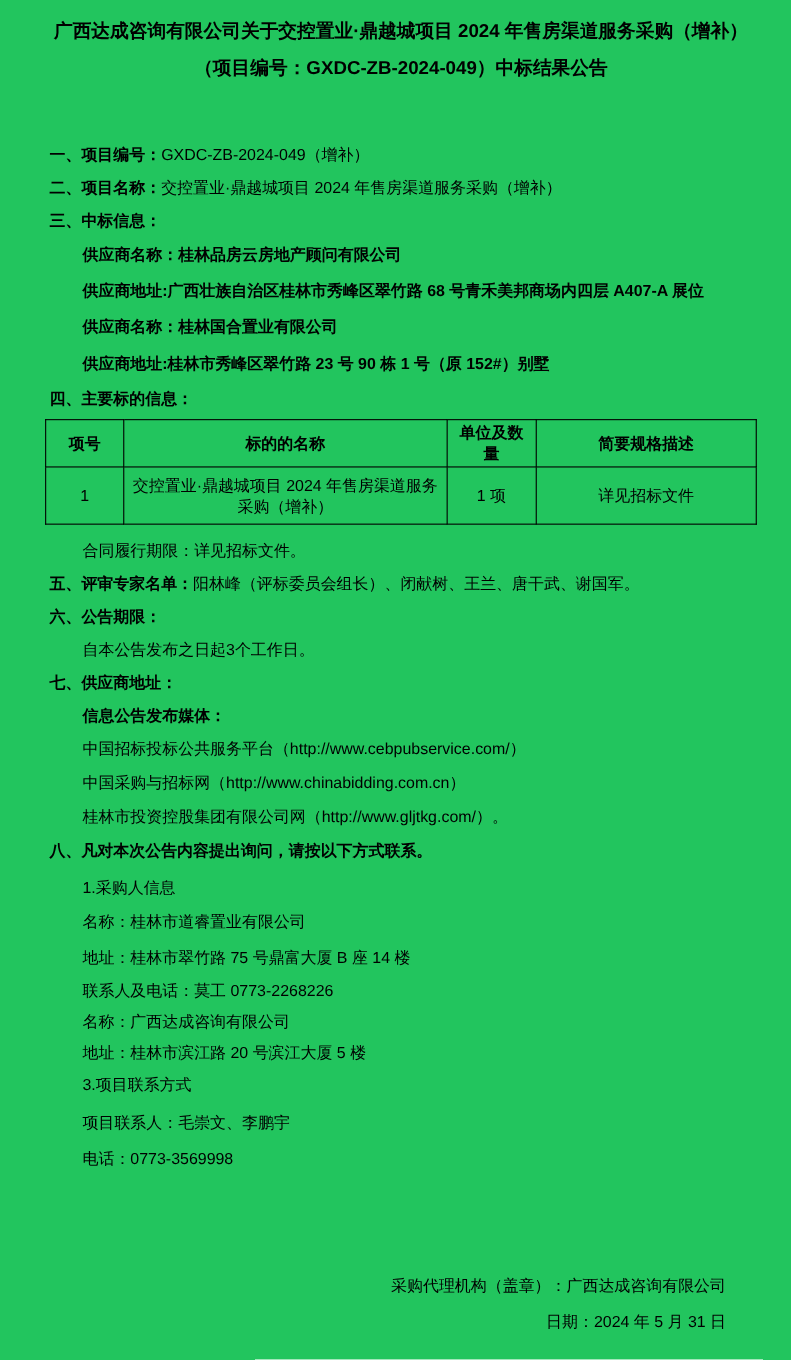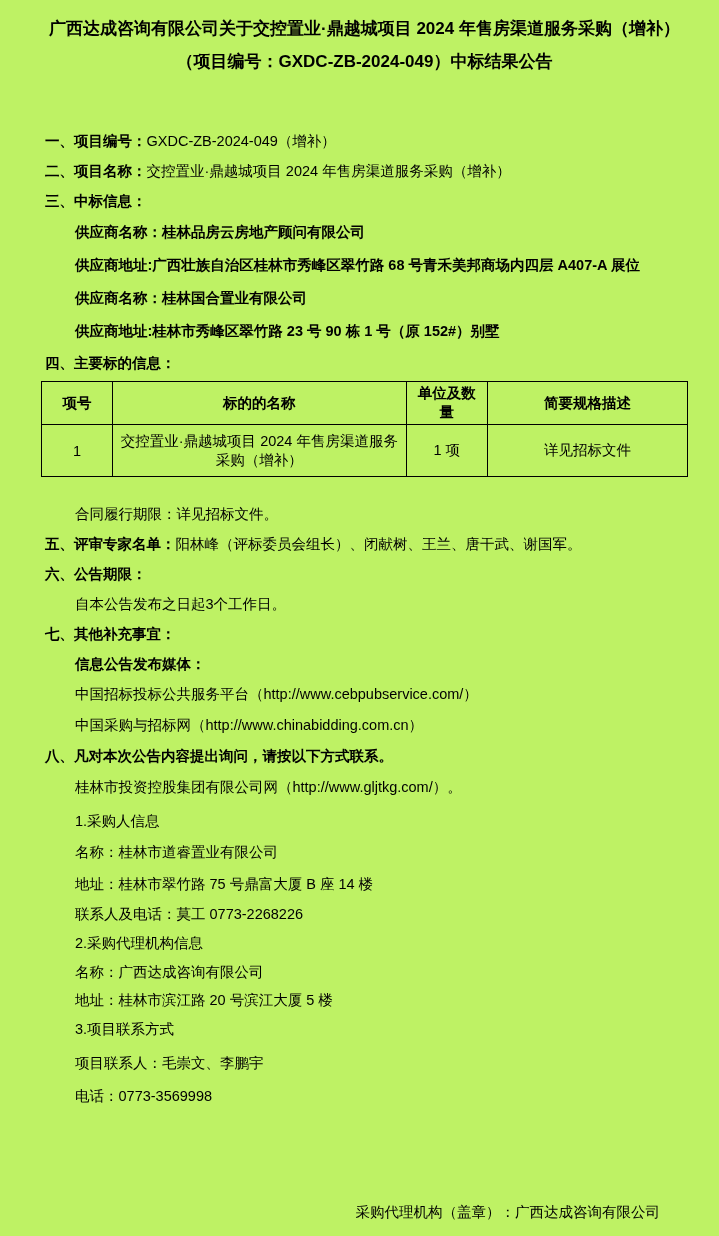--- a/index.html
+++ b/index.html
@@ -4,21 +4,21 @@
 <style>
   html, body {
     margin: 0;
     padding: 0;
     background: #ffffff;
   }
   .page {
     position: relative;
     width: 719px;
     height: 1236px;
-    background: #bef264;
+    background: #22c55e;
     color: #000000;
     font-family: "Liberation Sans", "DejaVu Sans", sans-serif;
     font-size: 14.5px;
     box-sizing: border-box;
     padding: 12px 31px 0 41px;
     overflow: hidden;
   }
   .doc-title {
     text-align: center;
     font-weight: bold;
@@ -49,21 +49,21 @@
   }
   .media-line {
     line-height: 31px;
   }
   .first-section {
     margin-top: 48px;
   }
   table.bid-table {
     border-collapse: collapse;
     margin-top: 3px;
-    margin-bottom: 22px;
+    margin-bottom: 9px;
     table-layout: fixed;
     width: 647px;
   }
   table.bid-table th,
   table.bid-table td {
     border: 1px solid #000000;
     text-align: center;
     vertical-align: middle;
     padding: 2px 6px;
     box-sizing: border-box;
@@ -146,37 +146,36 @@
   <p class="line sect">
     <span>五、评审专家名单：</span><span class="val">阳林峰（评标委员会组长）、闭献树、王兰、唐干武、谢国军。</span>
   </p>
 
   <p class="line sect">
     <span>六、公告期限：</span>
   </p>
   <p class="line content">自本公告发布之日起3个工作日。</p>
 
   <p class="line sect">
-    <span>七、其他补充事宜：</span>
+    <span>七、供应商地址：</span>
   </p>
   <p class="line content bold">信息公告发布媒体：</p>
   <p class="line content media-line">中国招标投标公共服务平台（http://www.cebpubservice.com/）</p>
   <p class="line content media-line">中国采购与招标网（http://www.chinabidding.com.cn）</p>
+  <p class="line content media-line">桂林市投资控股集团有限公司网（http://www.gljtkg.com/）。</p>
+
   <p class="line sect media-line">
     <span>八、凡对本次公告内容提出询问，请按以下方式联系。</span>
   </p>
-
-  <p class="line content media-line">桂林市投资控股集团有限公司网（http://www.gljtkg.com/）。</p>
 
   <p class="line content mt-sm">1.采购人信息</p>
   <p class="line content supplier-line">名称：桂林市道睿置业有限公司</p>
   <p class="line content media-line">地址：桂林市翠竹路 75 号鼎富大厦 B 座 14 楼</p>
   <p class="line content" style="line-height:29px;">联系人及电话：莫工 0773-2268226</p>
 
-  <p class="line content" style="line-height:29px;">2.采购代理机构信息</p>
   <p class="line content" style="line-height:29px;">名称：广西达成咨询有限公司</p>
   <p class="line content" style="line-height:27px;">地址：桂林市滨江路 20 号滨江大厦 5 楼</p>
 
   <p class="line content">3.项目联系方式</p>
   <p class="line content supplier-line mt-sm">项目联系人：毛崇文、李鹏宇</p>
   <p class="line content" style="line-height:32px;">电话：0773-3569998</p>
 
   <div class="footer-block">
     <p class="line">采购代理机构（盖章）：广西达成咨询有限公司</p>
     <p class="line">日期：2024 年 5 月 31 日</p>

